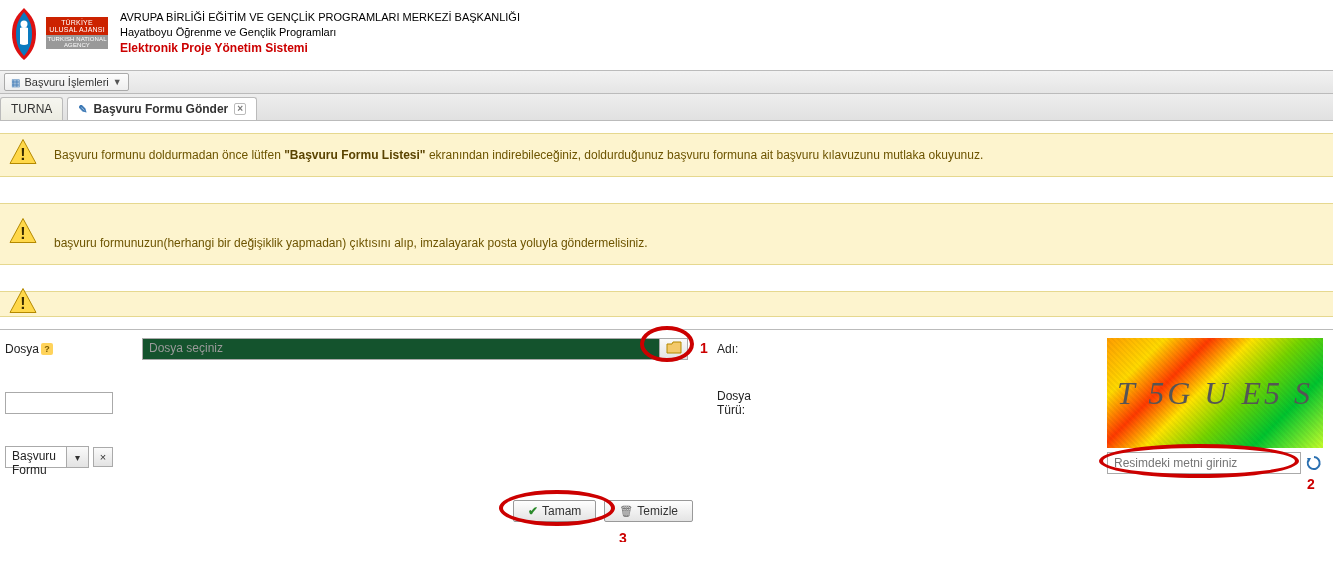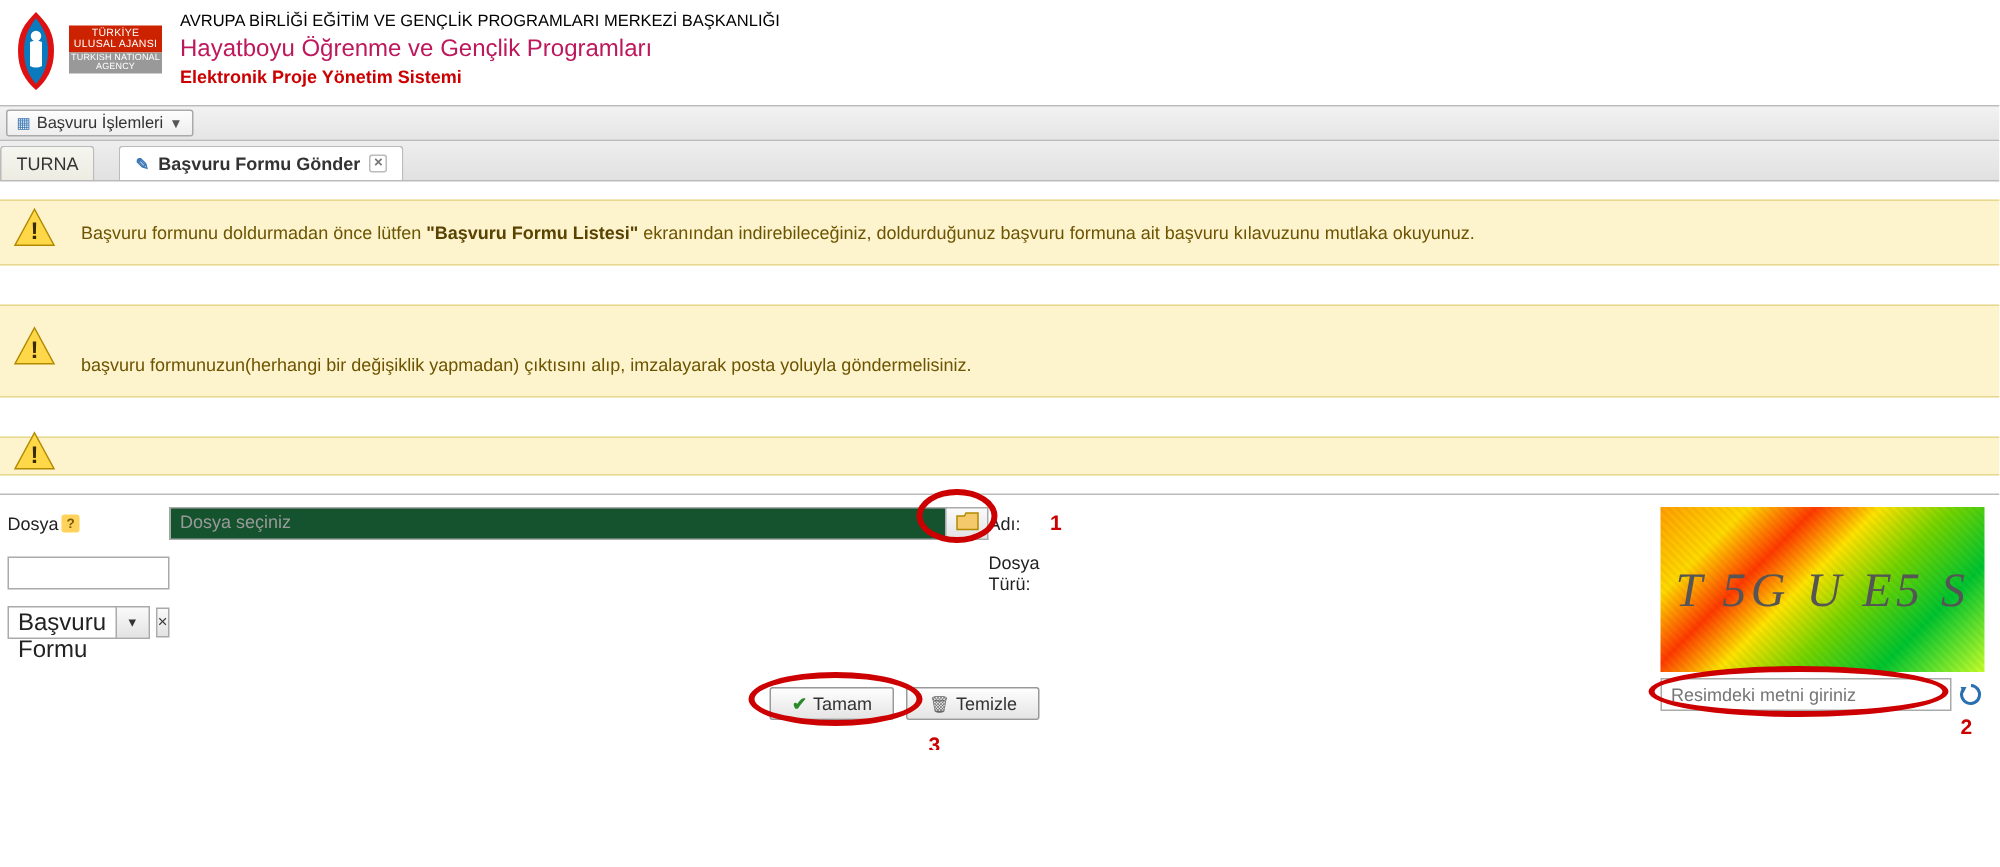--- a/index.html
+++ b/index.html
@@ -6,48 +6,48 @@
   body { font-family: Arial, Helvetica, sans-serif; font-size: 12px; color: #333; background: #fff; width: 1333px; }
 
   .header { display: flex; align-items: center; padding: 4px 2px 8px 2px; gap: 12px; }
   .logo-box { display: flex; align-items: center; gap: 0; }
   .logo-mark { width: 44px; height: 58px; position: relative; }
   .logo-label { width: 62px; }
   .logo-label .red-bar { background: #c20; color: #fff; font-size: 7px; text-align: center; padding: 2px 1px; letter-spacing: 0.2px; }
   .logo-label .gray-bar { background: #999; color: #fff; font-size: 6px; text-align: center; padding: 1px; letter-spacing: 0.1px;}
   .header-titles { line-height: 1.35; }
   .header-titles .line1 { font-size: 11px; font-weight: normal; color: #000000; }
-  .header-titles .line2 { font-size: 16px; color: #be185d; }
+  .header-titles .line2 { font-size: 11px; color: #000000; }
   .header-titles .line3 { font-size: 12px; color: #c00; font-weight: bold; }
 
   .menubar { background: linear-gradient(#f2f2f2,#e5e5e5); border-top: 1px solid #bbb; border-bottom: 1px solid #bbb; padding: 2px 4px; }
   .menubar-item { display: inline-flex; align-items: center; background: linear-gradient(#fdfdfd,#eee); border: 1px solid #aaa; padding: 2px 6px; font-size: 11px; cursor: pointer; border-radius: 2px; }
   .menubar-item .drop { margin-left: 4px; font-size: 9px; color:#555;}
 
-  .tabstrip { background: linear-gradient(#eee,#e1e1e1); border-bottom: 1px solid #bbb; padding: 3px 0 0 0; display: flex; gap: 16px; }
+  .tabstrip { background: linear-gradient(#eee,#e1e1e1); border-bottom: 1px solid #bbb; padding: 3px 0 0 0; display: flex; gap: 4px; }
   .tab { display: inline-flex; align-items:center; gap:6px; padding: 4px 10px; font-size: 12px; border: 1px solid #bbb; border-bottom: none; border-radius: 3px 3px 0 0; background: linear-gradient(#f6f6f0,#ecece2); cursor: pointer; }
   .tab.active { background: #fff; font-weight: bold; }
   .tab .close { font-size: 10px; color: #777; border: 1px solid #bbb; border-radius: 2px; padding: 0 2px; line-height: 10px; }
 
   .warnings { margin-top: 12px; }
   .warn { background: #fdf4ce; border-top: 1px solid #e6d88f; border-bottom: 1px solid #e6d88f; padding: 12px 12px 12px 54px; position: relative; color: #6d5400; margin-bottom: 26px; line-height: 1.5; }
   .warn .icon { position: absolute; left: 8px; top: 50%; transform: translateY(-50%); }
   .warn b { color:#5a4300;}
   .warnlast{margin-bottom:12px;}
 
   .formzone { border-top: 1px solid #bbb; background:#fff; padding: 8px 0 20px 0; display: flex; align-items: stretch; }
   .formleft { width: 700px; position: relative; padding-left: 5px;}
-  .formgrid { display: grid; grid-template-columns: 108px 546px 36px; align-items: center; row-gap: 8px; }
+  .formgrid { display: grid; grid-template-columns: 108px 546px 36px; align-items: center; row-gap: 8px; gap: 29px; }
   .lbl { font-size: 12px; color: #222; display:flex; align-items:center; gap:2px;}
   .inputish { border: 1px solid #aaa; height: 22px; background: #fff; padding: 2px 6px; color: #7a7a7a; font-size: 12px; width: 100%; }
   .fileinput { display: flex; }
   .fileinput .field { flex: 1; border: 1px solid #aaa; height: 22px; background:#14532d; color:#9a9a9a; padding: 2px 6px; font-size:12px;}
   .fileinput .btnbrowse { width: 28px; height: 22px; border: 1px solid #aaa; border-left: none; background: linear-gradient(#fafafa,#e3e3e3); display:flex; align-items:center; justify-content:center; cursor:pointer;}
   .selectish { display:flex; }
-  .selectish .field { flex:1; border:1px solid #aaa; height:22px; background:#fff; padding:2px 6px; font-size:16px; color:#222; }
+  .selectish .field { flex:1; border:1px solid #aaa; height:22px; background:#fff; padding:2px 6px; font-size:12px; color:#222; }
   .selectish .drop { width:22px; height:22px; border:1px solid #aaa; border-left:none; background:linear-gradient(#fafafa,#e3e3e3); display:flex;align-items:center;justify-content:center; font-size:10px; cursor:pointer;}
   .clearbtn { width:20px; height:20px; border:1px solid #aaa; background:linear-gradient(#fafafa,#e3e3e3); font-size:11px; margin-left:4px; display:inline-flex; align-items:center; justify-content:center; cursor:pointer;}
 
   .actionrow { margin-top: 32px; display: flex; gap: 8px; justify-content: flex-end; width: 688px; position:relative;}
   .btn { display: inline-flex; align-items:center; gap:4px; padding: 3px 14px; border: 1px solid #999; background: linear-gradient(#fefefe,#e4e4e4); font-size: 12px; cursor:pointer; border-radius:2px;}
   .check { color: #2a8a2a; font-weight:bold;}
   .trash { color:#666; font-size:11px;}
 
   .formright { flex:1; display:flex; justify-content:flex-end; padding-right:10px;}
   .captchabox { width: 216px; }

